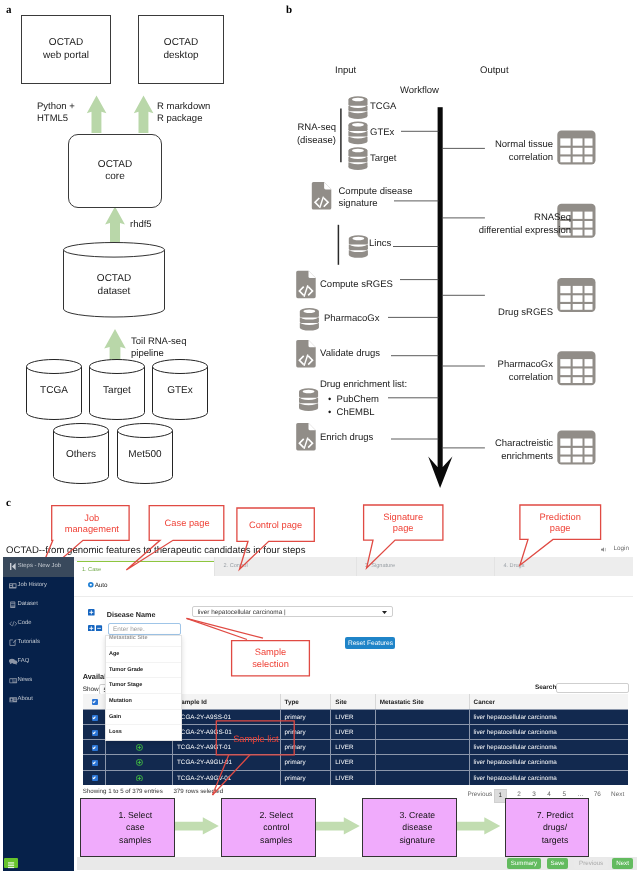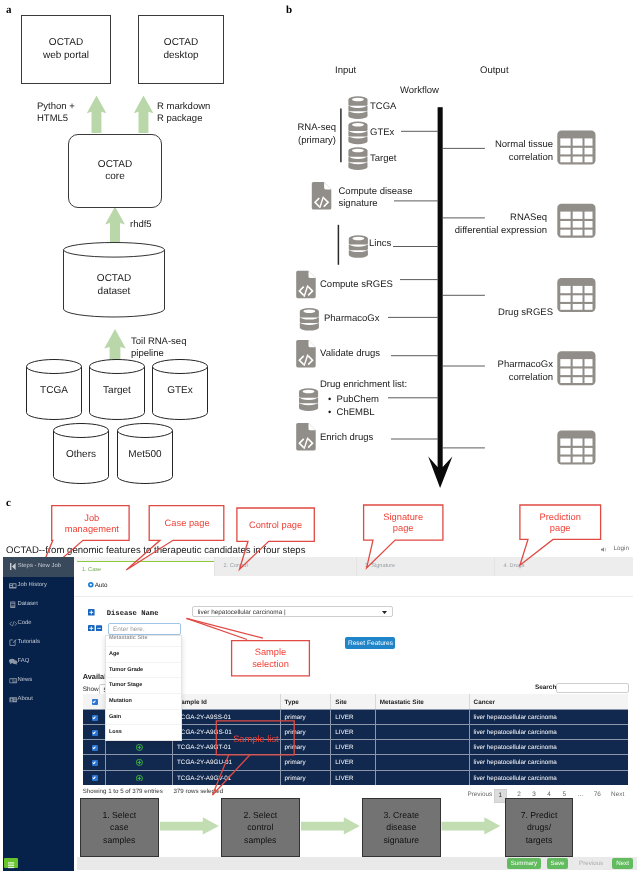--- a/index.html
+++ b/index.html
@@ -53,21 +53,21 @@
   
   #cTable{position:absolute;left:9px;top:118.5px;width:545.3px;}
   .cTh{position:absolute;top:0;height:14.8px;background:#f4f4f4;border-right:1px solid #d8d8d8;box-sizing:border-box;}
   .cTh .lbl{position:absolute;left:4px;top:4.2px;font-size:6.3px;font-weight:bold;color:#222;white-space:nowrap;}
   .cTr{position:absolute;left:0;width:545.3px;height:15.1px;background:#12294f;border-top:1px solid #8c97ab;box-sizing:border-box;}
   .cTd{position:absolute;top:0;height:14.1px;border-right:1px solid #8c97ab;box-sizing:border-box;}
   .cTd .lbl{position:absolute;left:4px;top:4px;font-size:6.3px;color:#fff;white-space:nowrap;}
   .cChk{position:absolute;width:6px;height:6px;background:#2a74d4;border-radius:1px;}
   .cChk:after{content:"";position:absolute;left:1.5px;top:1px;width:2px;height:3.2px;border:solid #fff;border-width:0 1px 1px 0;transform:rotate(40deg);box-sizing:border-box;}
   
-  .cStep{position:absolute;border:1.4px solid #333;background:#737373;text-align:center;font-size:8.7px;color:#111;line-height:1.45;display:flex;align-items:center;justify-content:center;z-index:20;}
+  .cStep{position:absolute;border:1.4px solid #333;background:#f0abfc;text-align:center;font-size:8.7px;color:#111;line-height:1.45;display:flex;align-items:center;justify-content:center;z-index:20;padding-left:16px;}
   #cFooter{position:absolute;left:77.1px;top:366.8px;width:560px;height:13.1px;background:#e9e9e9;}
   .cFootBtn{position:absolute;border-radius:2px;font-size:6.2px;display:flex;align-items:center;justify-content:center;color:#fff;background:#63bb5f;}
   .cFootBtn.disabled{background:#eaeaea;color:#a9a9a9;}
   #cAnnoSvg{position:absolute;left:0;top:0;}
   .cPage{position:absolute;font-size:6.4px;color:#666;}
 </style>
 </head>
 <body>
 
 <div id="page">
@@ -239,47 +239,50 @@
       <use href="#tableIcon" x="267.3" y="278"></use>
       <use href="#tableIcon" x="267.3" y="351.2"></use>
       <use href="#tableIcon" x="267.3" y="430.6"></use>
     </svg>
 
     <div class="bTxt c" style="left:45px;top:65px;width:80px;">Input</div>
     <div class="bTxt c" style="left:110px;top:85px;width:80px;">Workflow</div>
     <div class="bTxt c" style="left:190px;top:65px;width:80px;">Output</div>
 
     <div class="bTxt r" style="left:0px;top:122px;width:46px;">
-      <span>RNA-seq</span><br><span>(primary)</span>
+      <span>RNA-seq</span><br><span>(disease)</span>
     </div>
 
     <div class="bTxt" style="left:80px;top:101px;">TCGA</div>
     <div class="bTxt" style="left:80px;top:126.5px;">GTEx</div>
     <div class="bTxt" style="left:80px;top:152.5px;">Target</div>
     <div class="bTxt" style="left:48.5px;top:185.5px;">
       <span>Compute disease</span><br><span>signature</span>
     </div>
     <div class="bTxt" style="left:79px;top:238px;">Lincs</div>
     <div class="bTxt" style="left:30px;top:279px;">Compute sRGES</div>
     <div class="bTxt" style="left:34px;top:313px;">PharmacoGx</div>
     <div class="bTxt" style="left:30px;top:348px;">Validate drugs</div>
     <div class="bTxt" style="left:30px;top:379px;">Drug enrichment list:</div>
     <div class="bTxt" style="left:38px;top:394px;">•&nbsp; <span>PubChem</span></div>
     <div class="bTxt" style="left:38px;top:407px;">•&nbsp; <span>ChEMBL</span></div>
     <div class="bTxt" style="left:30px;top:432px;">Enrich drugs</div>
 
     <div class="bTxt r" style="left:145px;top:139px;width:118px;">
       <span>Normal tissue</span><br><span>correlation</span>
     </div>
-    <div class="bTxt r" style="left:104px;top:212px;width:153px;">
+    <div class="bTxt r" style="left:128px;top:212px;width:153px;">
       <span>RNASeq</span><br><span>differential expression</span>
     </div>
     <div class="bTxt r" style="left:145px;top:287px;width:118px;margin-top:20px;">Drug sRGES</div>
     <div class="bTxt r" style="left:145px;top:359px;width:118px;">
       <span>PharmacoGx</span><br><span>correlation</span>
+    </div>
+    <div class="bTxt r" style="left:145px;top:438px;width:118px;">
+      <span>Charactreistic</span><br><span>enrichments</span>
     </div>
   </div>
 
   <div id="panelC">
     <div class="cTitle">OCTAD--from genomic features to therapeutic candidates in four steps</div>
     <div class="cLogin"><svg style="position:absolute;left:-12.5px;top:1.5px;" width="6.3" height="5.2" viewBox="0 0 10 8">
           <path d="M0 2.6 L2.2 2.6 L4.8 0.4 L4.8 7.6 L2.2 5.4 L0 5.4 Z" fill="#8a8a8a"></path>
           <path d="M6.3 1.8 L7.1 1.1 L7.1 6.9 L6.3 6.2 Z" fill="#8a8a8a"></path>
         </svg><span>Login</span></div>
 
@@ -404,21 +407,21 @@
       </div>
       <div style="position:absolute;left:0;top:20.1px;width:559.7px;height:1px;background:#ececec;"></div>
 
       <svg style="position:absolute;left:14.3px;top:33.4px;" width="6.6" height="6.6" viewBox="0 0 10 10">
           <rect x="0" y="0" width="10" height="10" rx="1.4" fill="#1565c0"></rect>
           <g fill="#fff">
             <rect x="2" y="4.3" width="6" height="1.4"></rect>
             <rect x="4.3" y="2" width="1.4" height="6"></rect>
           </g>
         </svg>
-      <div class="cText" style="left:33px;top:33.9px;font-size:7.2px;font-weight:bold;font-family:Liberation Mono, monospace;">Disease Name</div>
+      <div class="cText" style="left:33px;top:33.9px;font-size:7.2px;font-weight:bold;">Disease Name</div>
 
       <div class="cSelect" style="left:118px;top:30.1px;width:199.6px;height:8.8px;">
         <div class="cText" style="left:5px;top:2.2px;font-size:6.4px;color:#333;">liver hepatocellular carcinoma |</div>
         <svg style="position:absolute;right:5px;top:4.2px;" width="5" height="3.2" viewBox="0 0 10 6">
             <path d="M0 0 L10 0 L5 6 Z" fill="#222"></path>
           </svg>
       </div>
 
       <svg style="position:absolute;left:14.3px;top:48.8px;" width="6.6" height="6.6" viewBox="0 0 10 10">
           <rect x="0" y="0" width="10" height="10" rx="1.4" fill="#1565c0"></rect>

